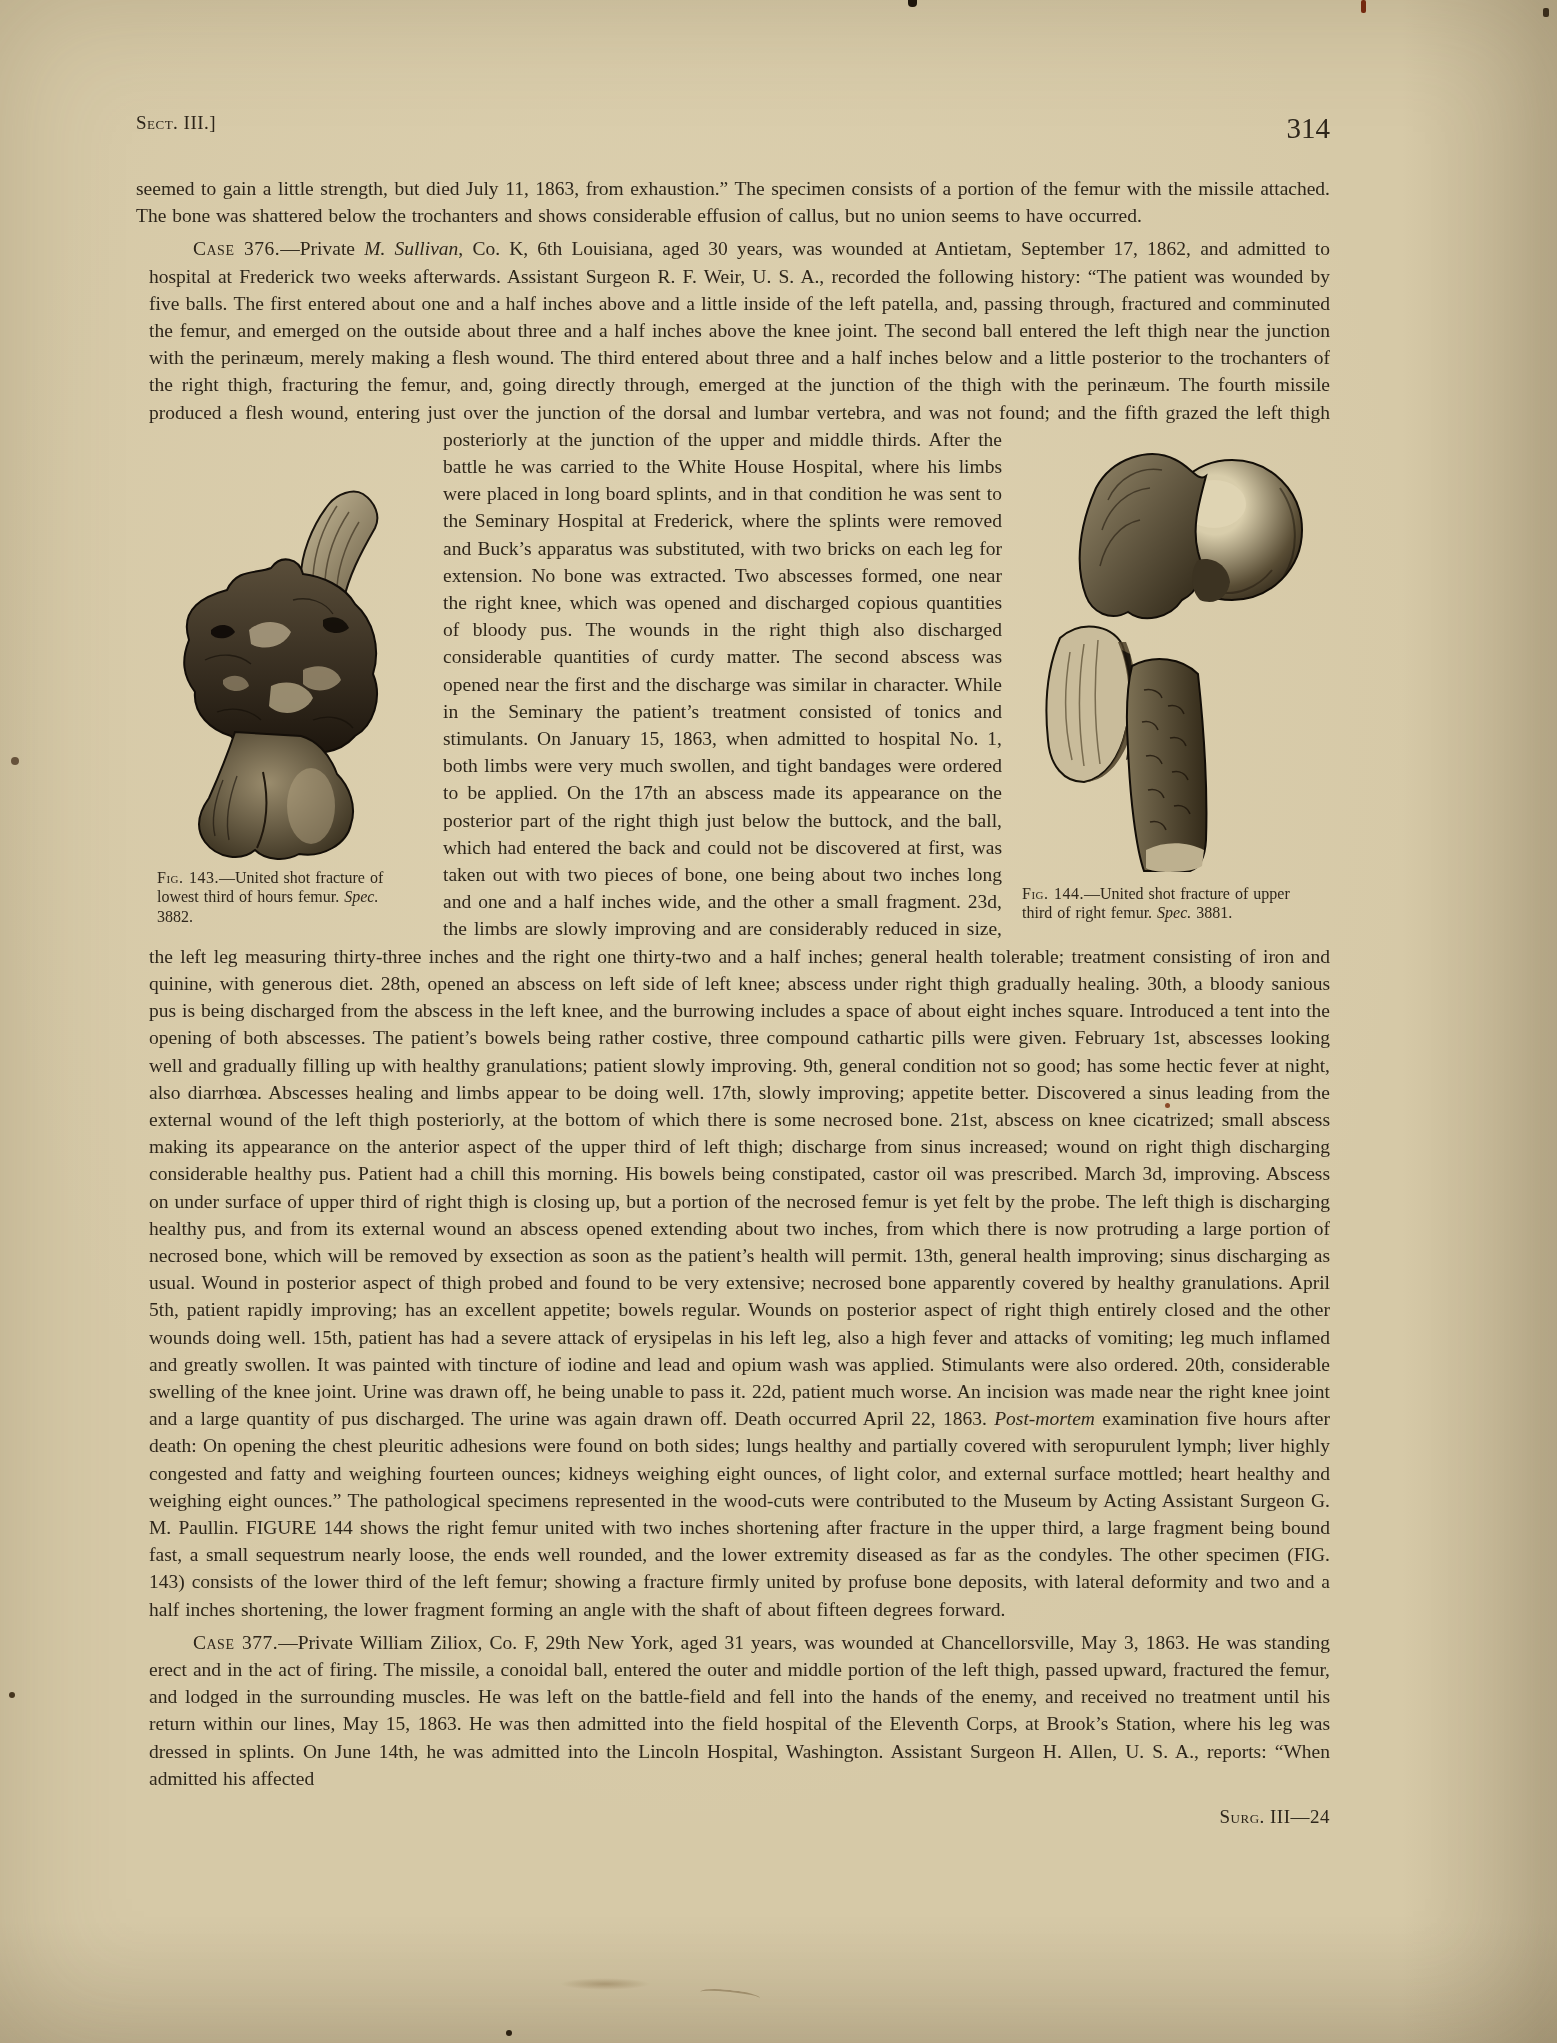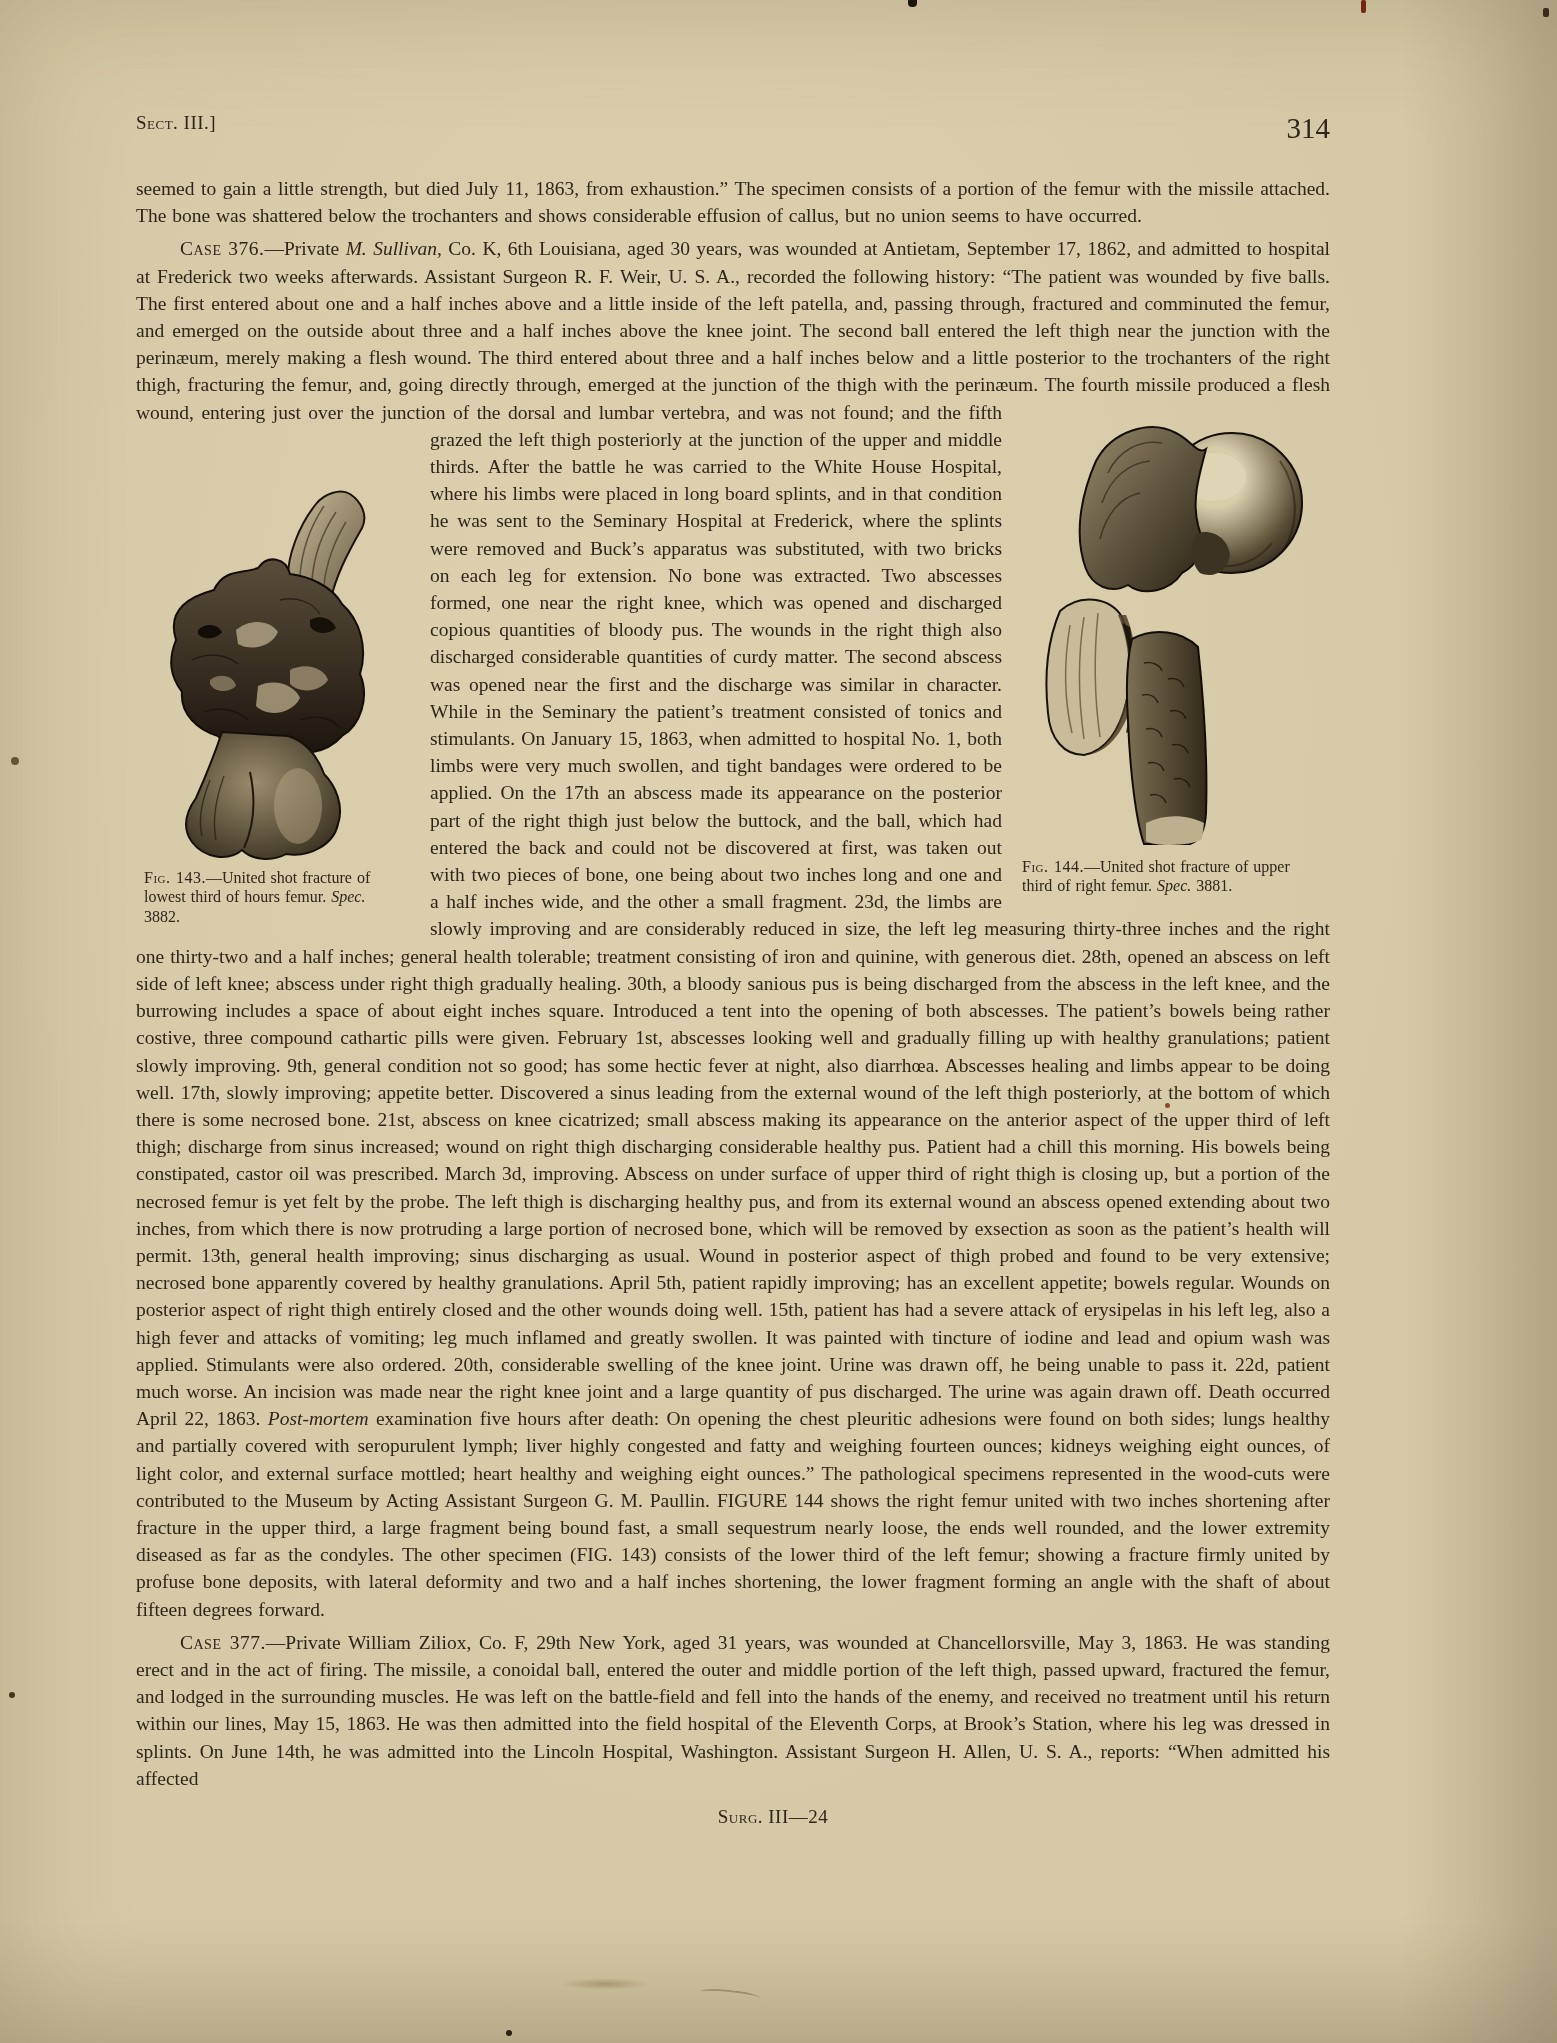--- a/index.html
+++ b/index.html
@@ -27,38 +27,38 @@
   }
   .hdr-section { font-variant: small-caps; font-size: 19px; letter-spacing: 1px; }
   .hdr-title   { font-size: 22px; letter-spacing: 2.5px; word-spacing: 7px; }
   .hdr-pagenum { font-size: 29px; }
   .textbody { margin-top: 30px; }
   p.para {
     font-size: 19.5px; line-height: 27.2px;
     text-align: justify; margin: 0 0 2px 0;
     word-spacing: 1px;
   }
-  p.case { text-indent: 44px; margin-top: 6px; }
+  p.case { text-indent: 44px; margin-top: 6px; margin-left: 13px; }
   .sc { font-variant: small-caps; letter-spacing: 0.5px; }
   .fig-left {
     float: left; width: 268px; margin: 54px 22px 6px 4px;
     text-indent: 0; display: block;
   }
   .fig-right {
     float: right; width: 308px; margin: 4px 0 6px 20px;
     text-indent: 0; display: block;
   }
   .caption {
     display: block; font-size: 16px; line-height: 19.5px;
     text-align: left; margin-top: 6px; text-indent: 0;
   }
   .fig-left .caption { width: 252px; margin-left: 4px; }
   .fig-right .caption { width: 302px; }
   .footer-line {
-    font-size: 19px; margin: 14px 0 0 80px; text-align: center; text-indent: 0;
+    font-size: 19px; margin: 14px 0 0 80px; text-align: right; text-indent: 0;
   }
   svg { display: block; }
   
   .speck { position: absolute; pointer-events: none; }
   .sp1 { left: 908px; top: 0; width: 9px; height: 7px; background: #1d150c; border-radius: 0 0 4px 4px; }
   .sp2 { left: 1361px; top: 0; width: 5px; height: 13px; background: #73290f; border-radius: 2px; }
   .sp3 { left: 1543px; top: 8px; width: 6px; height: 9px; background: #3a2d1b; border-radius: 2px; }
   .sp4 { left: 11px; top: 757px; width: 8px; height: 8px; background: #66523b; border-radius: 50%; }
   .sp5 { left: 9px; top: 1692px; width: 6px; height: 6px; background: #45351f; border-radius: 50%; }
   .sp6 { left: 506px; top: 2030px; width: 6px; height: 6px; background: #2c2112; border-radius: 50%; }

